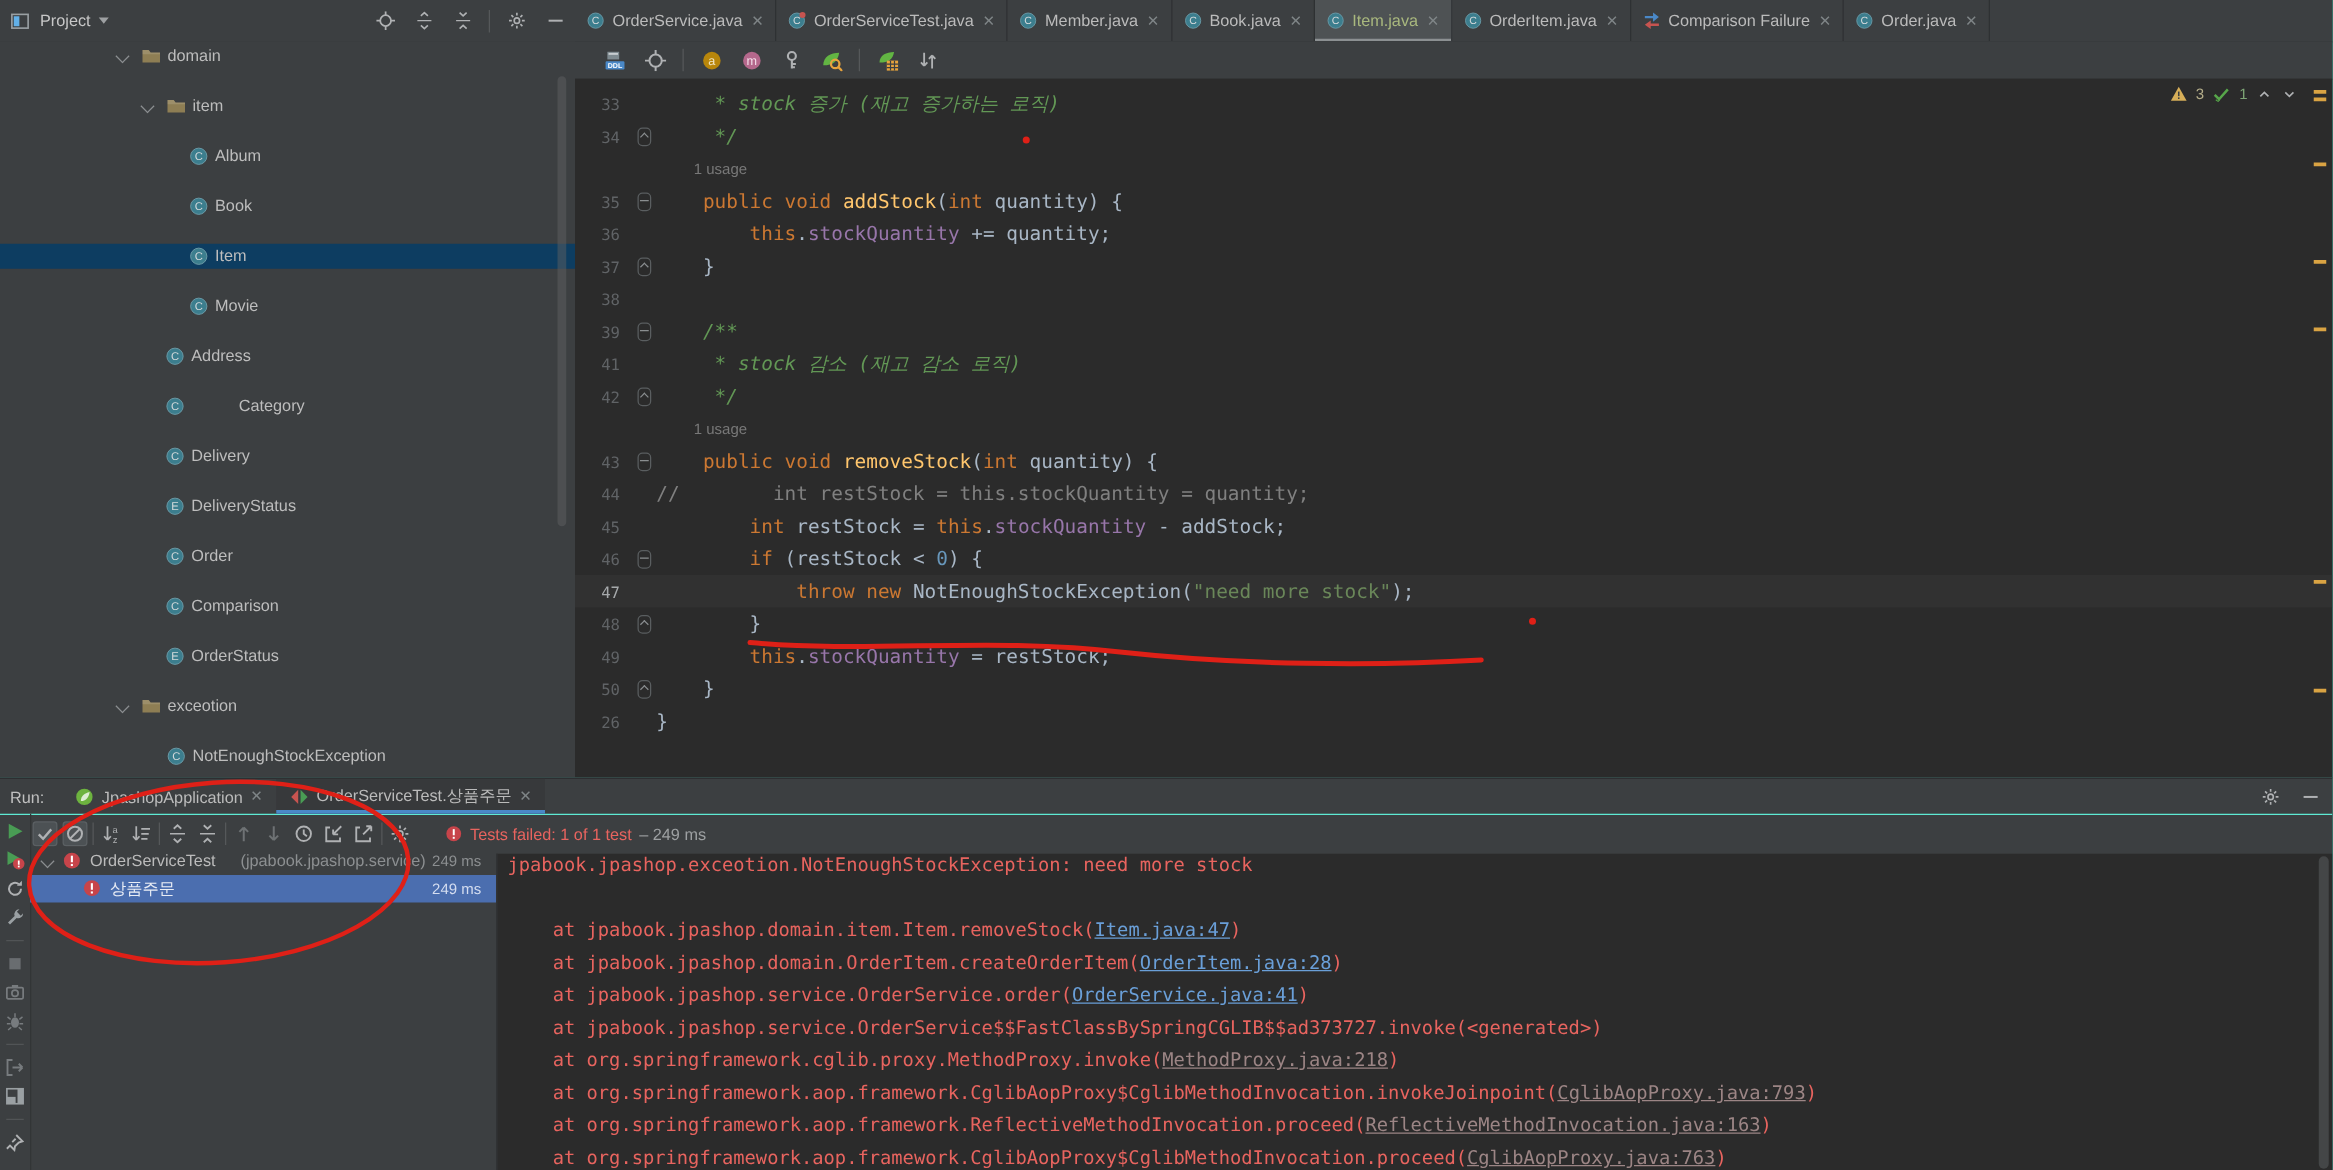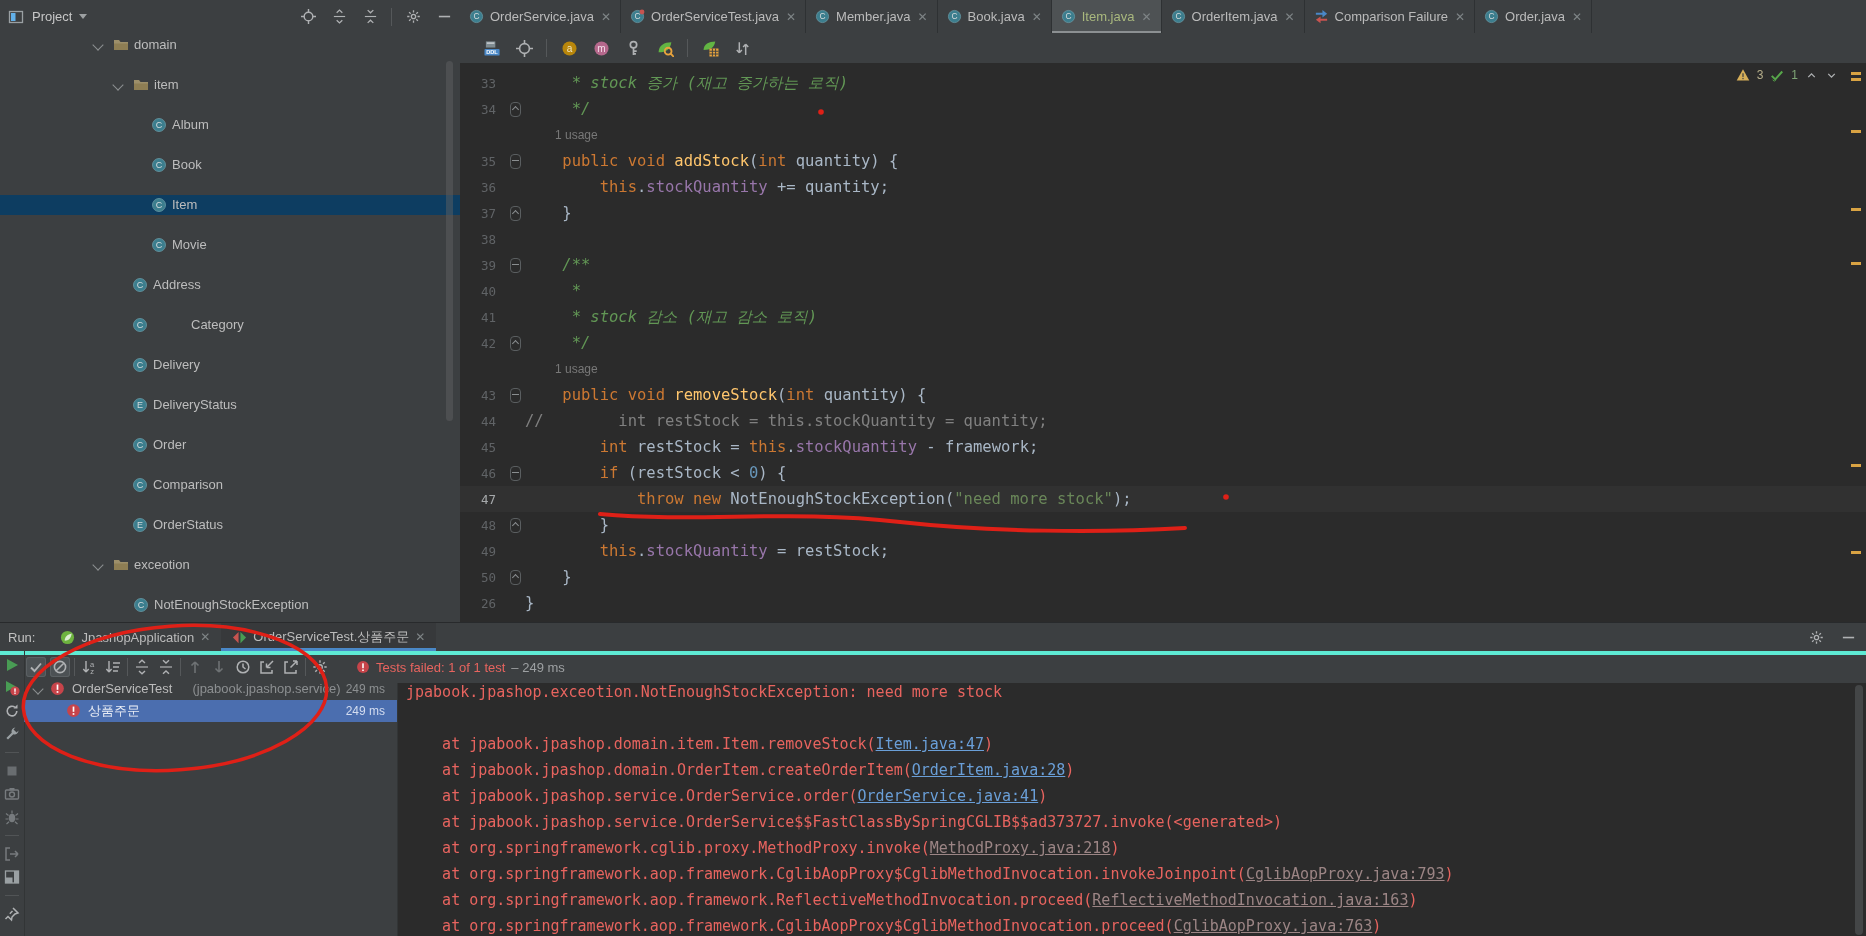--- a/index.html
+++ b/index.html
@@ -58,21 +58,21 @@
   .tk-str{color:#6a8759}
   .tk-num{color:#6897bb}
   .tk-pln{color:#a9b7c6}
   .tk-gray{color:#808080}
   #inspect-widget{position:absolute;right:28px;top:2px;height:20px;display:flex;align-items:center;gap:7px;font-size:12px}
   #inspect-widget .wc{color:#b5ae8a}
   #inspect-widget .oc{color:#7ea575}
   .stripe-mark{position:absolute;right:5px;width:10px;height:3px;background:#d9a343}
   
   #run-panel{position:absolute;left:0;top:622px;width:1866px;height:314px;background:#3c3f41;border-top:1px solid #282a2c}
-  #run-header{position:absolute;left:0;top:0;right:0;height:28px;border-bottom:4px solid #5eead4;display:flex;align-items:center}
+  #run-header{position:absolute;left:0;top:0;right:0;height:28px;border-bottom:1px solid #5eead4;display:flex;align-items:center}
   #run-label{margin-left:8px;color:#c0c0c0}
   .rtab{display:inline-flex;align-items:center;gap:6px;height:28px;padding:0 11px;white-space:nowrap;color:#bbbbbb}
   .rtab.active{box-shadow:inset 0 -3px 0 #4a88c7;background:#37393b}
   .rtab .x{color:#7f8587;font-size:12px}
   #run-header-icons{position:absolute;right:8px;top:0;height:28px;display:flex;align-items:center;gap:12px}
   #run-toolbar{position:absolute;left:26px;top:28px;height:32px;display:flex;align-items:center;gap:4px}
   #run-status{display:flex;align-items:center;gap:6px;margin-left:22px;white-space:nowrap}
   #run-status .fail{color:#e8645f}
   #run-status .time{color:#9da0a2}
   #run-strip{position:absolute;left:0;top:28px;bottom:0;width:24px;border-right:1px solid #323536;
@@ -498,25 +498,20 @@
           <span class="ccode"></span>
         </div>
         <div class="crow">
           <span class="cnum">39</span>
           <span class="cfold">
             <span class="fm fm-start"></span>
           </span>
           <span class="ccode"><span class="tk-cmt">    /**</span></span>
         </div>
         <div class="crow">
-          <span class="cnum">40</span>
-          <span class="cfold"></span>
-          <span class="ccode"><span class="tk-cmt">     *</span></span>
-        </div>
-        <div class="crow">
           <span class="cnum">41</span>
           <span class="cfold"></span>
           <span class="ccode"><span class="tk-cmt">     * stock 감소 (재고 감소 로직)</span></span>
         </div>
         <div class="crow">
           <span class="cnum">42</span>
           <span class="cfold">
             <span class="fm fm-end"></span>
           </span>
           <span class="ccode"><span class="tk-cmt">     */</span></span>
@@ -530,21 +525,21 @@
           <span class="ccode"><span class="tk-kw">    public void </span><span class="tk-fn">removeStock</span><span class="tk-pln">(</span><span class="tk-kw">int</span><span class="tk-pln"> quantity) {</span></span>
         </div>
         <div class="crow">
           <span class="cnum">44</span>
           <span class="cfold"></span>
           <span class="ccode"><span class="tk-gray">//        int restStock = this.stockQuantity = quantity;</span></span>
         </div>
         <div class="crow">
           <span class="cnum">45</span>
           <span class="cfold"></span>
-          <span class="ccode"><span class="tk-kw">        int</span><span class="tk-pln"> restStock = </span><span class="tk-kw">this</span><span class="tk-pln">.</span><span class="tk-fld">stockQuantity</span><span class="tk-pln"> - framework;</span></span>
+          <span class="ccode"><span class="tk-kw">        int</span><span class="tk-pln"> restStock = </span><span class="tk-kw">this</span><span class="tk-pln">.</span><span class="tk-fld">stockQuantity</span><span class="tk-pln"> - addStock;</span></span>
         </div>
         <div class="crow">
           <span class="cnum">46</span>
           <span class="cfold">
             <span class="fm fm-start"></span>
           </span>
           <span class="ccode"><span class="tk-kw">        if</span><span class="tk-pln"> (restStock &lt; </span><span class="tk-num">0</span><span class="tk-pln">) {</span></span>
         </div>
         <div class="crow hl">
           <span class="cnum">47</span>

